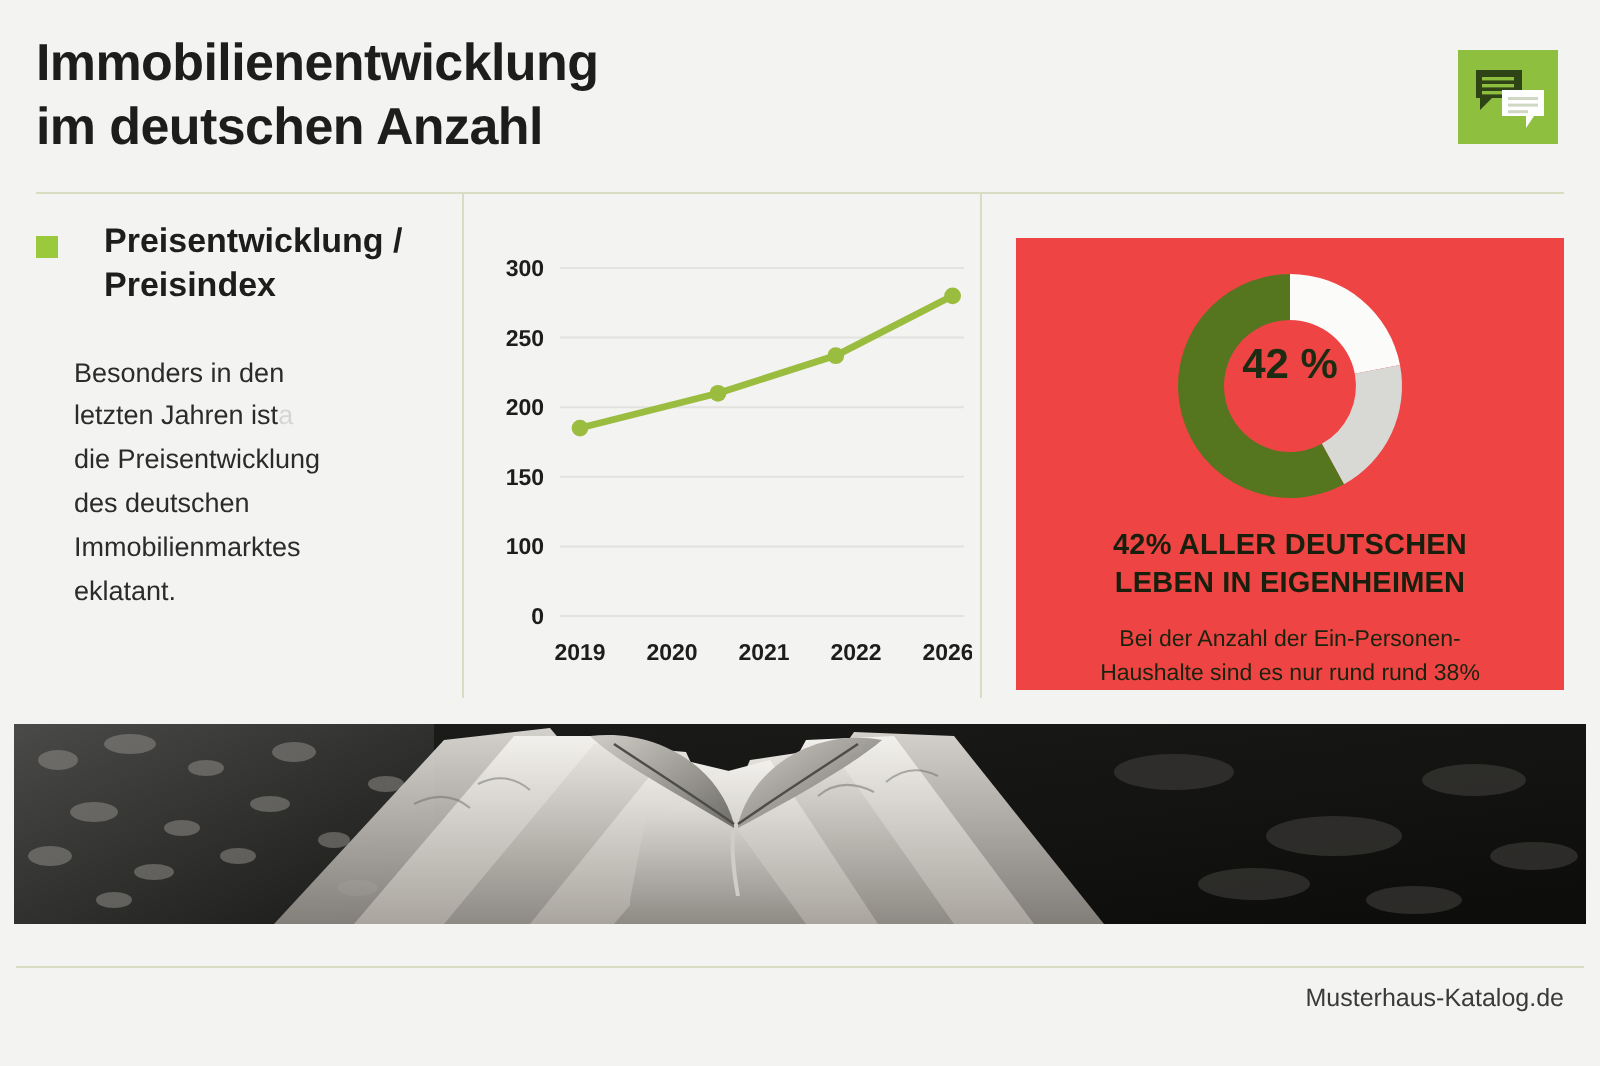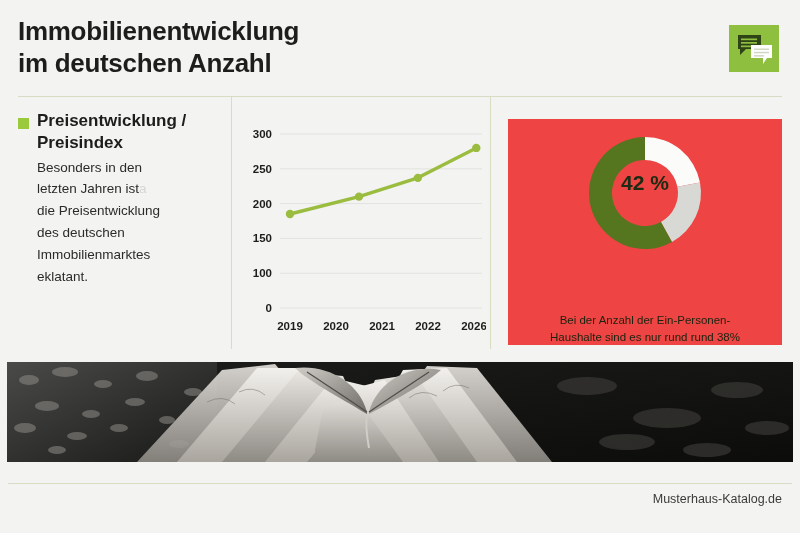--- a/index.html
+++ b/index.html
@@ -46,32 +46,32 @@
     background:#d9dcc2;
   }
   .vrule.v1{left:231px;}
   .vrule.v2{left:490px;}
 
   
   .leftcol{
     position:absolute;left:18px;top:110px;width:200px;
   }
   .bullet-head{
-    display:flex;align-items:flex-start;gap:8px;
+    display:flex;align-items:flex-start;gap:23px;
   }
   .bullet-sq{
     width:11px;height:11px;background:#9ACA3C;
     margin-top:8px;flex:0 0 auto;
   }
   .bullet-title{
     font-size:17px;font-weight:bold;color:#1d1d1b;
     line-height:1.28;white-space:pre-line;
   }
   .body-text{
-    margin-top:3px;margin-left:19px;
+    margin-top:22px;margin-left:19px;
     font-size:13.5px;line-height:1.62;color:#2b2b29;
     white-space:pre-line;
   }
   .ghost{
     color:#d6d6d2;
   }
 
   
   .chartwrap{
     position:absolute;left:238px;top:120px;width:248px;height:230px;
@@ -209,20 +209,22 @@
     <div class="donut">
       <svg width="130" height="128" viewBox="0 0 130 128">
         <g id="donut-segments">
             <path d="M 65 8 A 56 56 0 0 1 120.00808604080657 53.506646383199424 L 97.41547927404673 57.81641661867109 A 33 33 0 0 0 65 31 Z" fill="#FBFBFA"></path>
             <path d="M 120.00808604080657 53.506646383199424 A 56 56 0 0 1 91.97820574969606 113.07317408245636 L 80.89787124535661 92.9181204414475 A 33 33 0 0 0 97.41547927404673 57.81641661867109 Z" fill="#D8D8D4"></path>
             <path d="M 91.97820574969606 113.07317408245636 A 56 56 0 1 1 64.99999999999999 8 L 65 31 A 33 33 0 1 0 80.89787124535661 92.9181204414475 Z" fill="#55761E"></path>
           </g>
       </svg>
     </div>
     <div class="donut-center">42 %</div>
+    <div class="panel-head">42% ALLER DEUTSCHEN
+LEBEN IN EIGENHEIMEN</div>
     <div class="panel-sub">Bei der Anzahl der Ein-Personen-
 Haushalte sind es nur rund rund 38%</div>
   </div>
 
   <div class="photo">
     <svg width="786" height="100" viewBox="0 0 786 100">
       <defs>
         <linearGradient id="soilL" x1="0" y1="0" x2="1" y2="1">
           <stop offset="0%" stop-color="#4a4a48"></stop>
             <stop offset="100%" stop-color="#171716"></stop>

